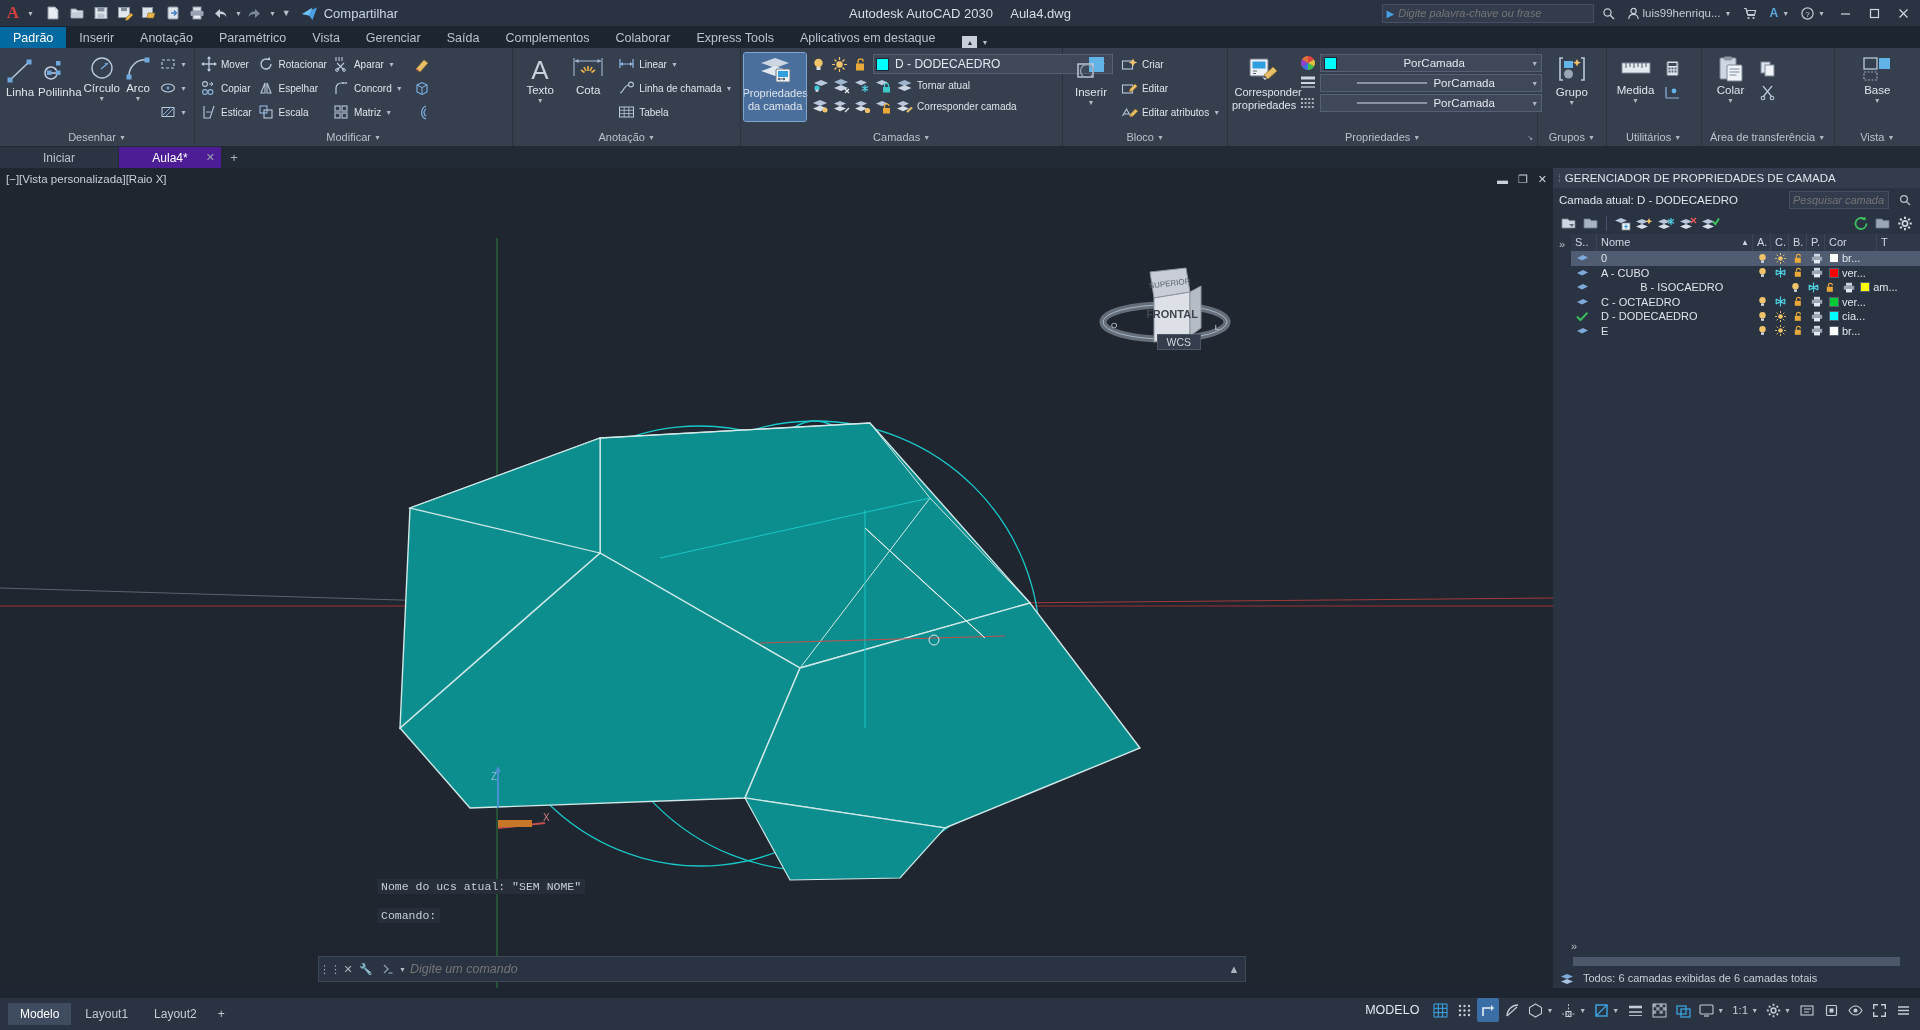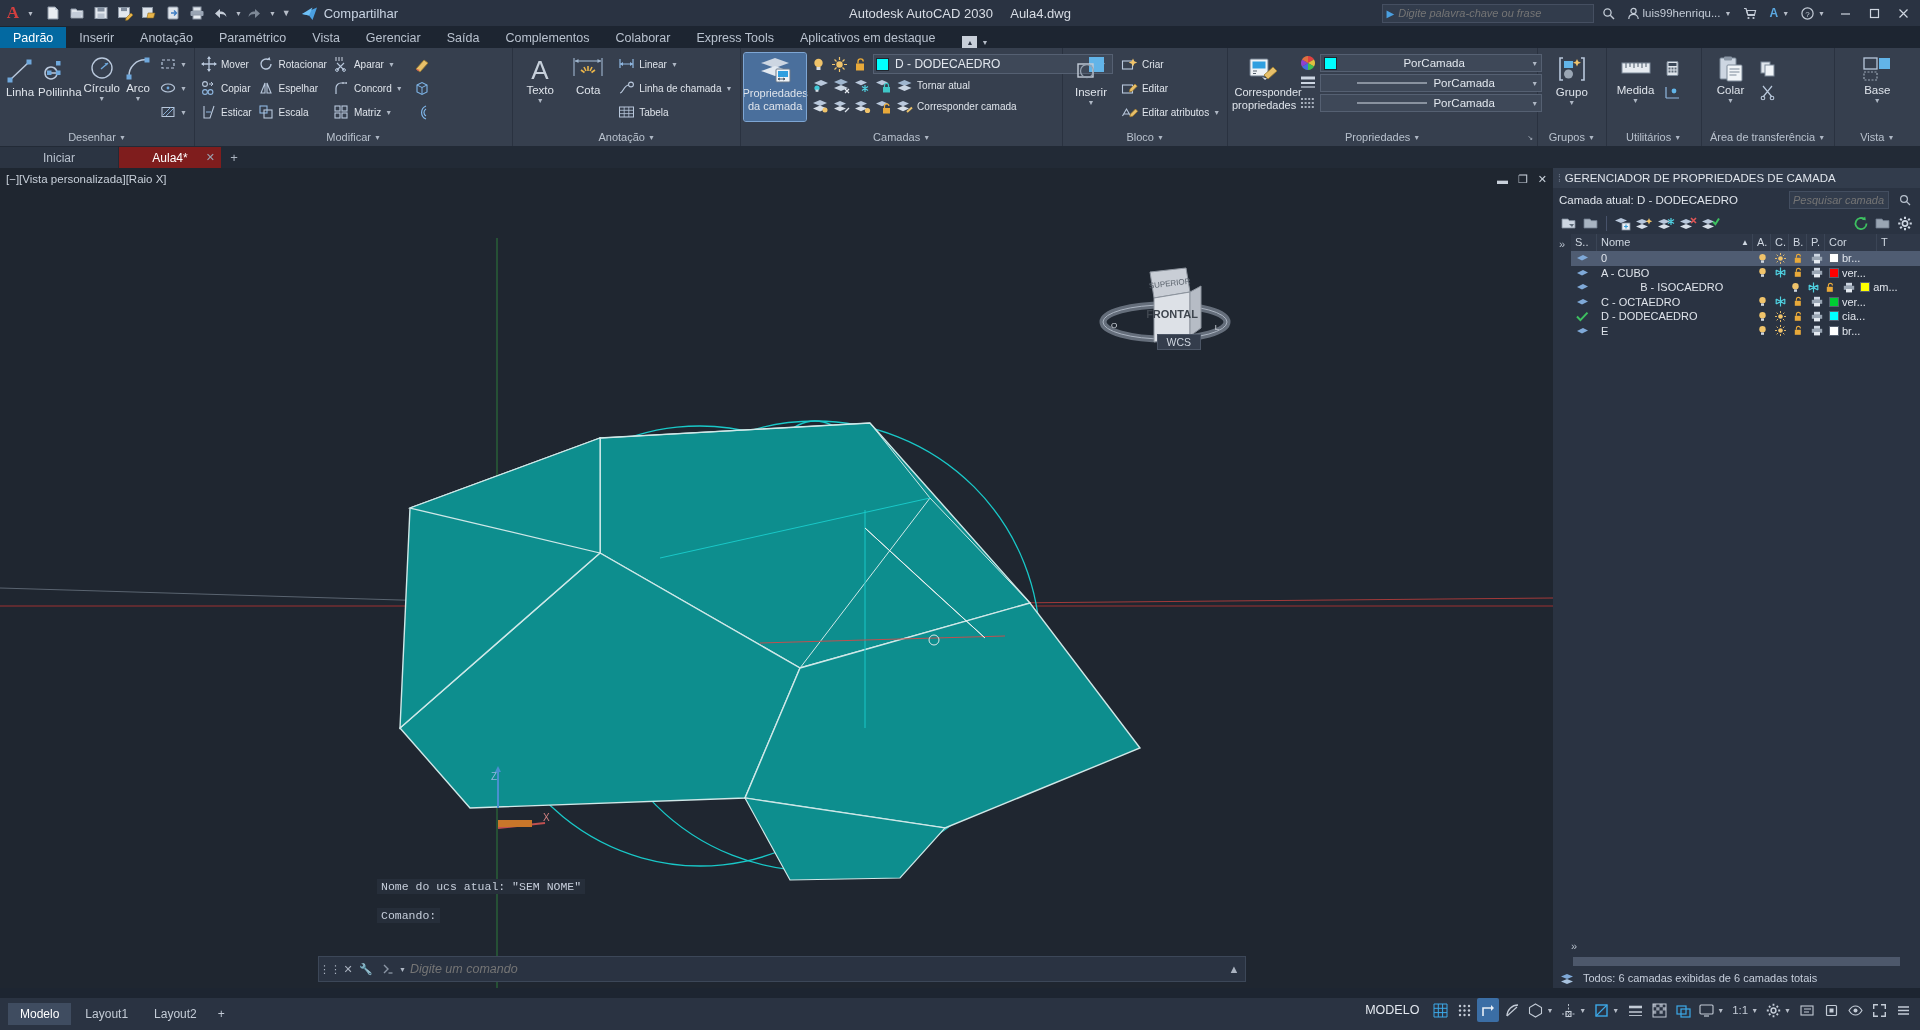--- a/index.html
+++ b/index.html
@@ -68,21 +68,21 @@
   .propcombo .t { flex:1; text-align:center; font-size:11.5px; color:#e2e7ee; }
   .propcombo .ar { font-size:7px; color:#aeb7c4; }
   .linepreview { flex:1; display:flex; align-items:center; justify-content:center; gap:4px;}
 
   
   .filetabs { position:absolute; left:0; top:146px; width:1920px; height:22px;
      background:#222a36; display:flex; align-items:flex-end; }
   .ftab { height:21px; min-width:118px; padding:0 10px; display:flex; align-items:center;
      justify-content:center; font-size:12px; color:#b8c1cd; background:#2b3442;
      margin-right:1px; position:relative; }
-  .ftab.active { background:#7f1d1d; color:#ffffff; }
+  .ftab.active { background:#4c1d95; color:#ffffff; }
   .ftab .x { position:absolute; right:6px; font-size:11px; color:#9aa4b2; }
   .ftab-plus { width:24px; height:21px; display:flex; align-items:center; justify-content:center;
      color:#aab3c0; font-size:13px; }
 
   
   .viewport { position:absolute; left:0; top:168px; width:1553px; height:820px;
      background:#1f2630; overflow:hidden; }
   .vp-label { position:absolute; left:6px; top:5px; font-size:11.5px; color:#c8d0da; }
   .vp-ctrls { position:absolute; right:6px; top:5px; display:flex; gap:10px; color:#c8d0da;
      font-size:11px; align-items:center;}

